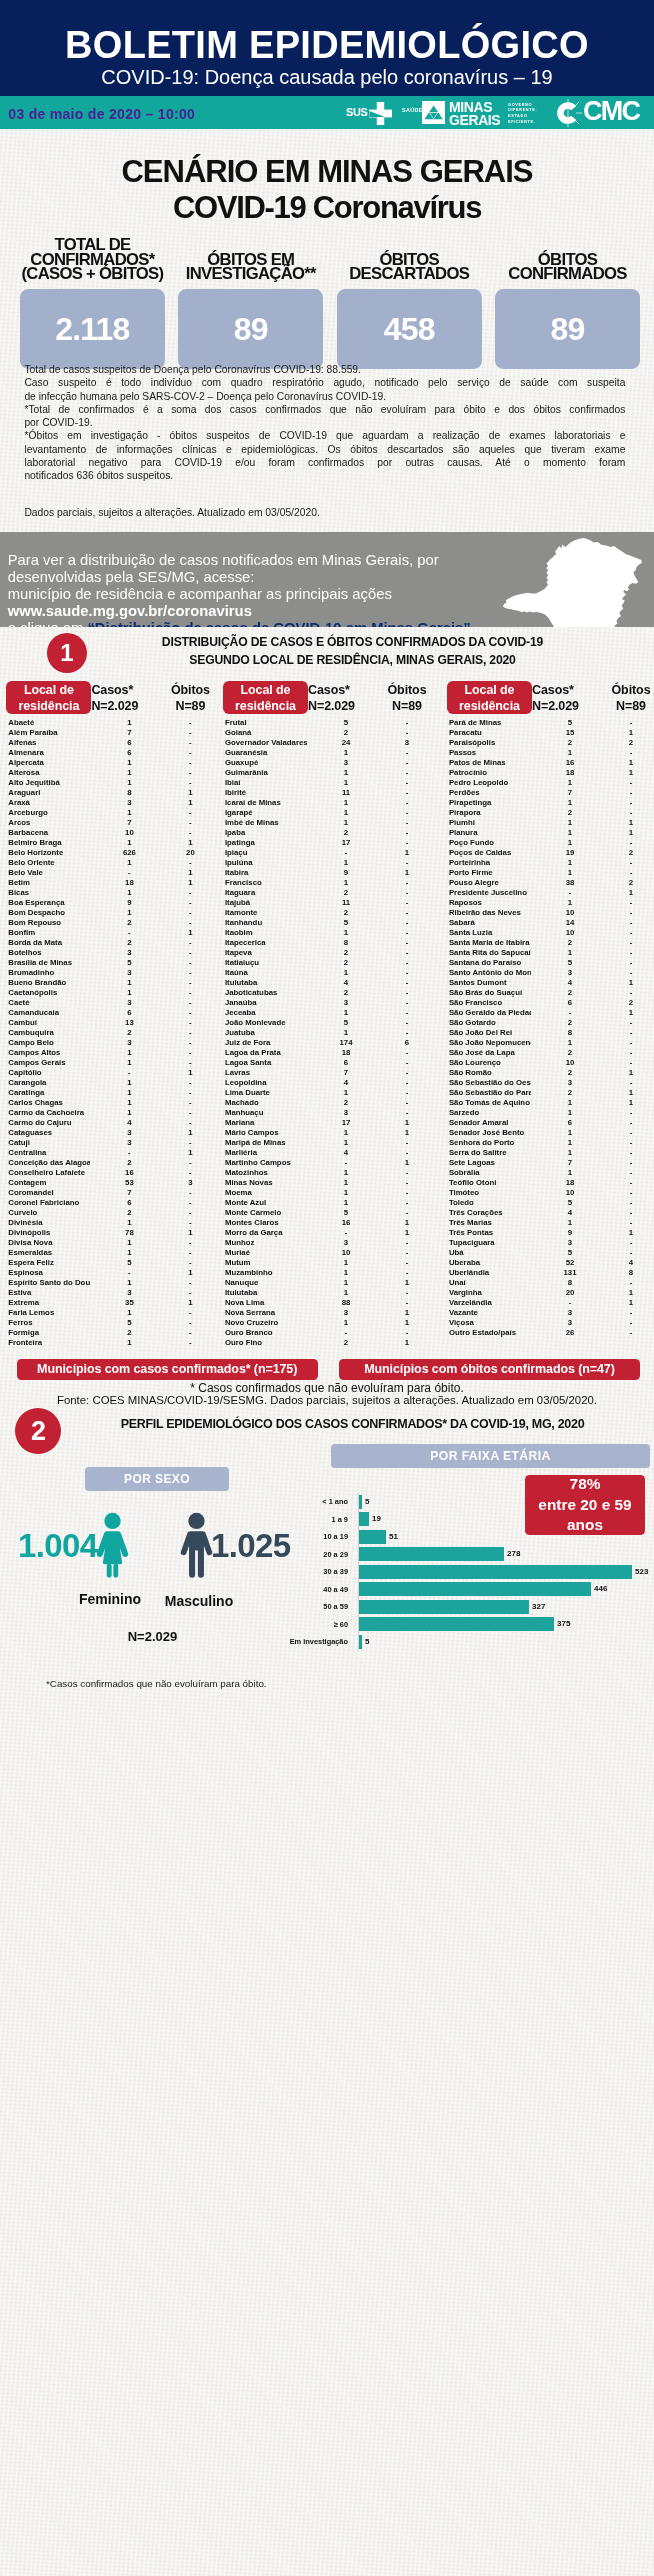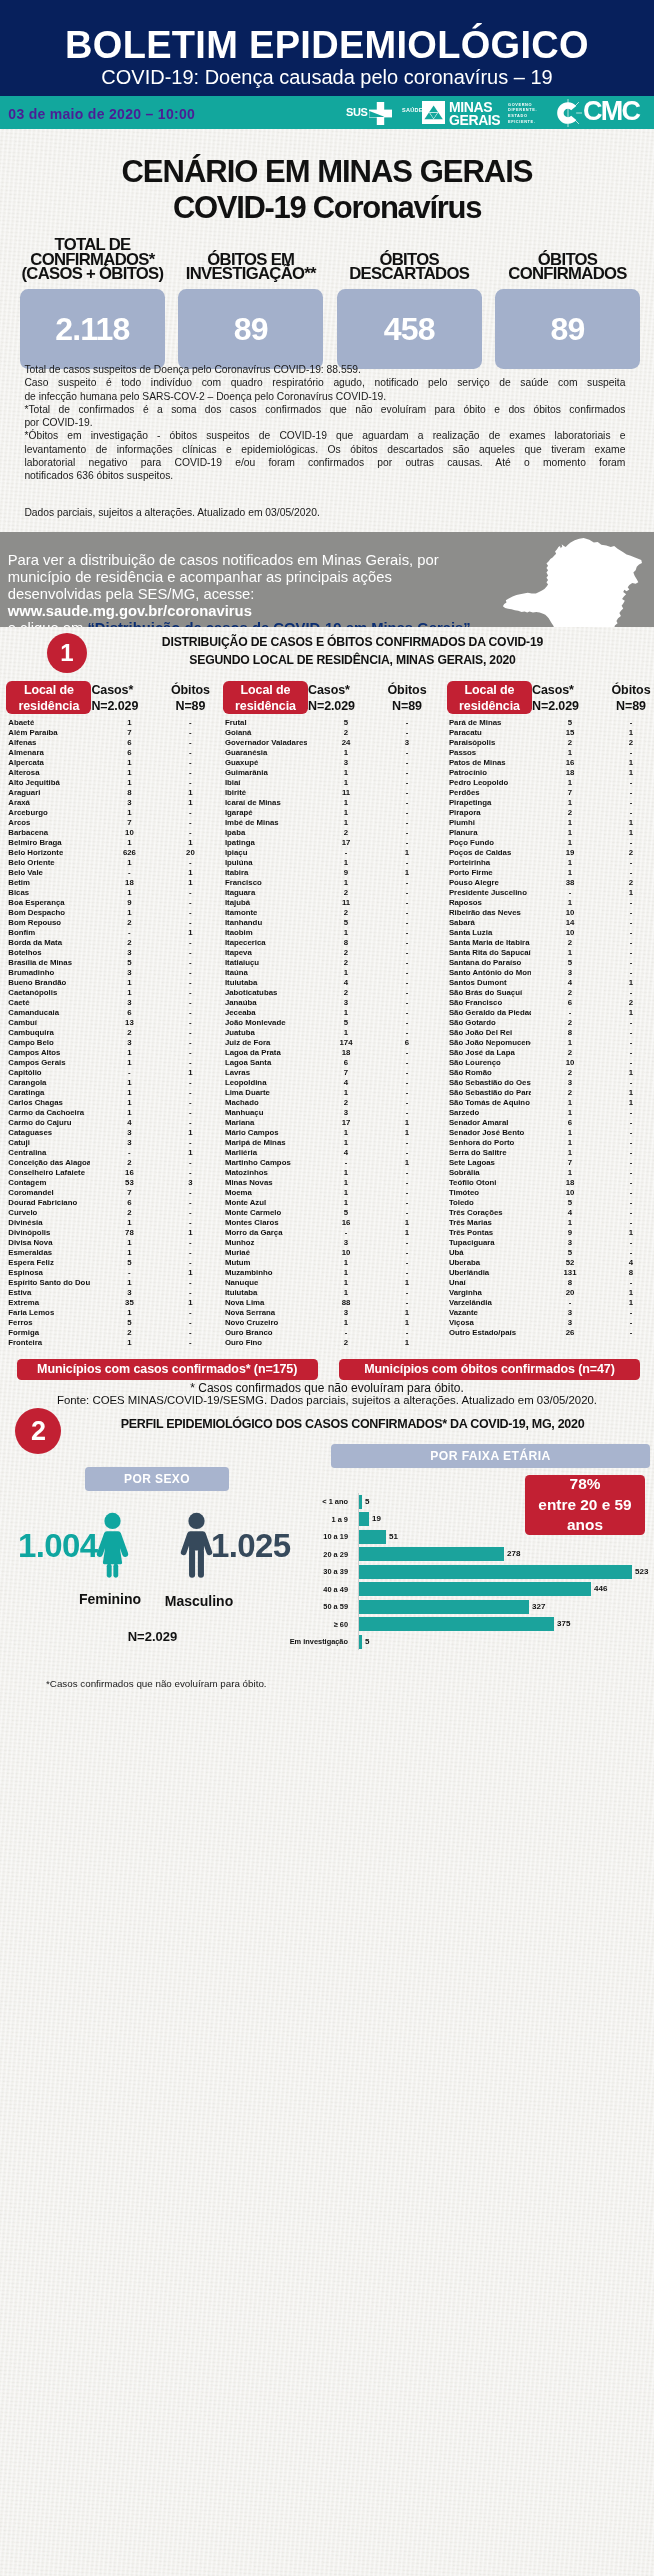--- a/index.html
+++ b/index.html
@@ -174,22 +174,22 @@
   <div class="just">*Óbitos em investigação - óbitos suspeitos de COVID-19 que aguardam a realização de exames laboratoriais e</div>
   <div class="just">levantamento de informações clínicas e epidemiológicas. Os óbitos descartados são aqueles que tiveram exame</div>
   <div class="just">laboratorial negativo para COVID-19 e/ou foram confirmados por outras causas. Até o momento foram</div>
   <div>notificados 636 óbitos suspeitos.</div>
   <div class="upd">Dados parciais, sujeitos a alterações. Atualizado em 03/05/2020.</div>
 </div>
 
 <div class="banner">
   <div class="banner-txt">
     <div>Para ver a distribuição de casos notificados em Minas Gerais, por</div>
+    <div>desenvolvidas pela SES/MG, acesse:</div>
     <div>município de residência e  acompanhar as principais ações</div>
-    <div>desenvolvidas pela SES/MG, acesse:</div>
     <div class="b">www.saude.mg.gov.br/coronavirus</div>
     <div><span>e clique em </span><span class="lnk">“Distribuição de casos de COVID-19 em Minas Gerais”.</span></div>
   </div>
   <svg class="banner-map" width="148" height="95" viewBox="0 0 230 148">
       <path fill="#ffffff" d="M 130.1 7.7 L 138.9 10.5 L 145.9 14.8 L 151.9 14.1 L 157.6 18.3 L 165.3 19.3 L 172.3 21.8 L 177.6 20.4 L 182.9 24.6 L 191.7 29.9 L 196.9 33.4 L 202.2 35.2 L 211.0 38.7 L 219.8 42.2 L 220.9 46.8 L 216.3 49.2 L 212.8 52.7 L 211.0 58.0 L 207.5 61.5 L 209.6 66.8 L 212.8 72.1 L 215.2 76.6 L 211.0 79.1 L 205.7 78.0 L 201.2 80.9 L 198.7 84.4 L 201.2 87.9 L 196.9 90.7 L 193.4 88.6 L 191.7 92.1 L 196.2 95.6 L 192.7 99.1 L 189.9 102.7 L 194.1 105.5 L 191.7 109.7 L 189.2 113.2 L 191.7 117.8 L 188.1 121.3 L 185.7 124.8 L 188.1 129.4 L 183.6 132.9 L 181.1 137.1 L 182.9 140.6 L 178.7 144.1 L 177.6 148.0 L 84.4 148.0 L 82.6 144.1 L 80.2 140.6 L 78.1 137.1 L 75.6 132.9 L 73.1 130.1 L 70.3 127.3 L 66.8 125.9 L 61.5 123.7 L 56.3 123.0 L 51.0 123.7 L 45.7 122.3 L 42.2 123.7 L 38.0 122.3 L 33.4 123.0 L 28.1 121.3 L 22.9 120.2 L 17.6 118.8 L 12.3 118.1 L 7.7 116.7 L 4.2 114.3 L 6.3 110.7 L 9.8 108.3 L 8.8 104.8 L 13.4 101.9 L 19.3 99.1 L 25.3 96.7 L 30.9 95.6 L 36.9 94.2 L 42.9 93.2 L 49.2 94.2 L 55.6 94.2 L 60.5 92.1 L 65.1 89.6 L 68.9 87.2 L 72.1 83.7 L 74.6 80.2 L 72.1 76.6 L 74.6 73.1 L 72.1 69.6 L 74.6 66.1 L 72.1 61.5 L 74.6 58.0 L 72.1 54.5 L 74.6 51.0 L 72.1 47.5 L 75.6 43.9 L 78.1 40.4 L 81.6 38.0 L 84.4 35.2 L 87.2 32.3 L 85.5 28.8 L 88.6 25.3 L 90.7 21.8 L 93.2 20.4 L 94.3 23.9 L 96.7 21.1 L 95.7 17.6 L 99.2 20.4 L 102.0 21.8 L 105.5 18.3 L 109.7 14.8 L 116.1 11.2 L 123.1 8.8 Z"></path>
     </svg>
 </div>
 
 <div class="secnum" style="left:47px;top:633px;width:40px;height:40px;font-size:24px">1</div>
 <div class="sectitle" style="left:96px;top:634px;width:513px;font-size:12.2px;letter-spacing:-0.2px">
@@ -445,21 +445,21 @@
             <span class="td-local">Contagem</span>
             <span class="td-casos">53</span>
             <span class="td-obitos">3</span>
           </div>
       <div class="trow">
             <span class="td-local">Coromandel</span>
             <span class="td-casos">7</span>
             <span class="td-obitos">-</span>
           </div>
       <div class="trow">
-            <span class="td-local">Dourad Fabriciano</span>
+            <span class="td-local">Coronel Fabriciano</span>
             <span class="td-casos">6</span>
             <span class="td-obitos">-</span>
           </div>
       <div class="trow">
             <span class="td-local">Curvelo</span>
             <span class="td-casos">2</span>
             <span class="td-obitos">-</span>
           </div>
       <div class="trow">
             <span class="td-local">Divinésia</span>

